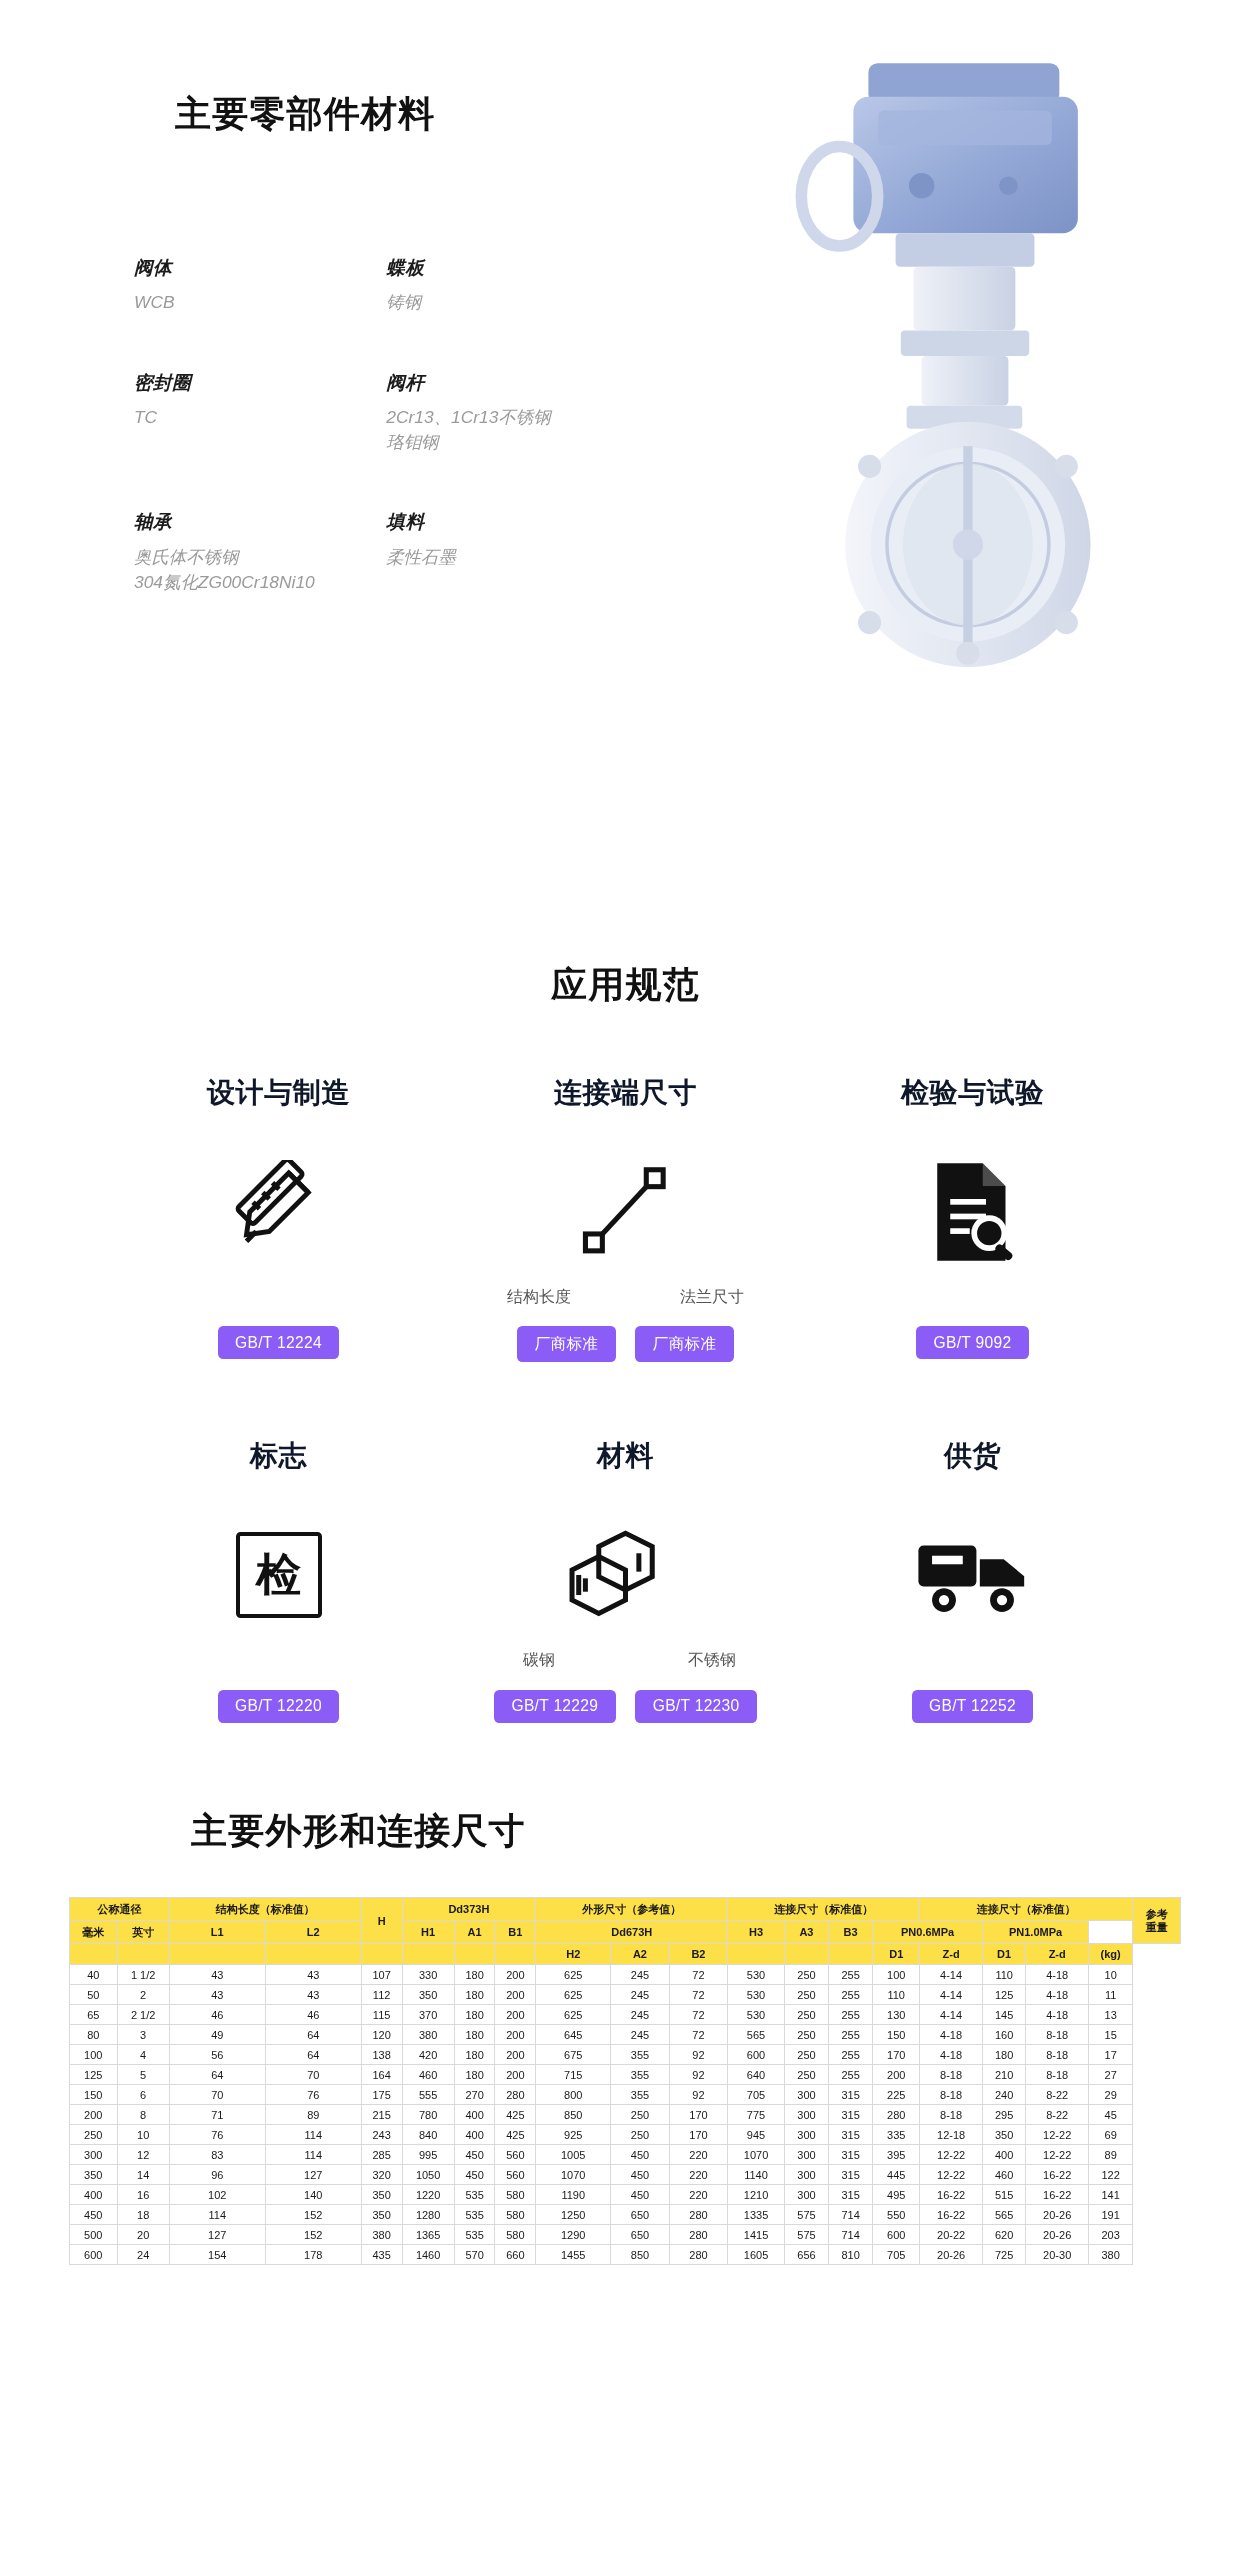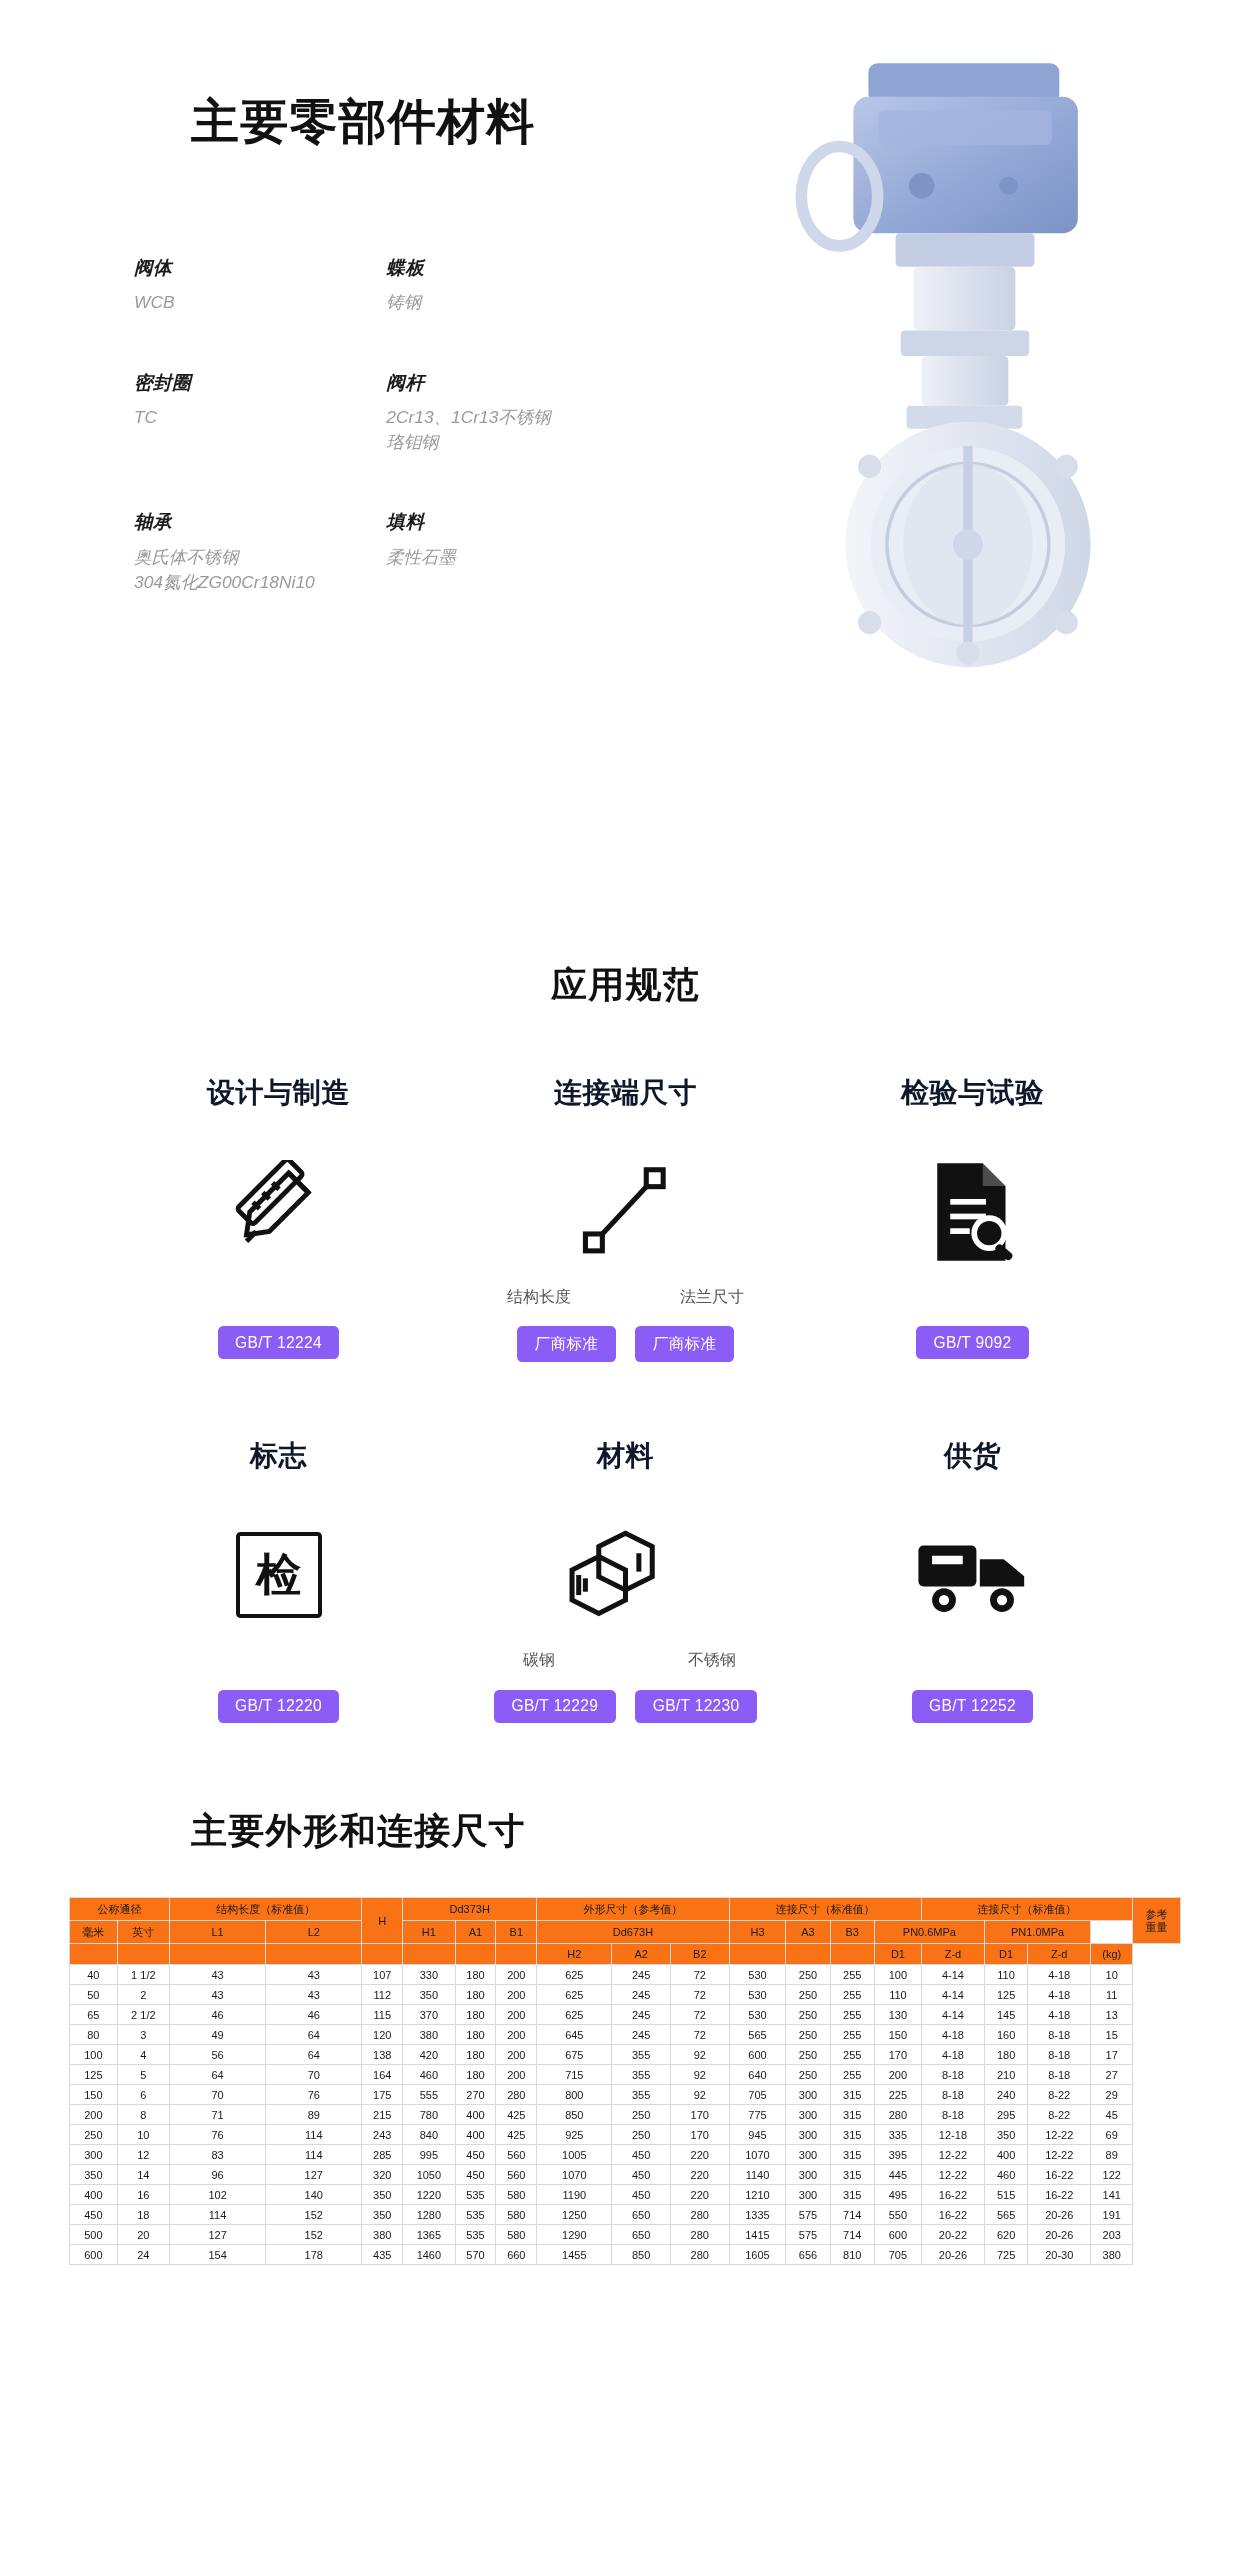--- a/index.html
+++ b/index.html
@@ -15,23 +15,23 @@
 
   
   .sec-materials {
     position: relative;
     padding: 64px 0 0 0;
     height: 903px;
   }
   .sec-materials h2 {
     margin: 0;
     position: absolute;
-    left: 191px;
+    left: 175px;
     top: 90px;
-    font-size: 48px;
+    font-size: 36px;
     font-weight: 700;
     letter-spacing: 1.2px;
     color: #111;
   }
   .mat-grid {
     position: absolute;
     left: 134px;
     top: 255px;
     width: 452px;
   }
@@ -141,22 +141,22 @@
     color: #1a1a1a;
   }
   table.dims th, table.dims td {
     border: 0.6px solid #d9d9d9;
     text-align: center;
     padding: 3.5px 1.2px;
     font-weight: 400;
     white-space: nowrap;
   }
   table.dims thead th {
-    font-weight: 400;
-    background: #f97316;
+    font-weight: 700;
+    background: #fde047;
     font-size: 11px;
   }
   table.dims thead tr.grp th { height: 22px; }
   table.dims thead tr.sub th { height: 21px; }
   table.dims tbody td { height: 19.7px; }
   .col-h { font-weight: 700; }
 </style>
 </head>
 <body>
 

